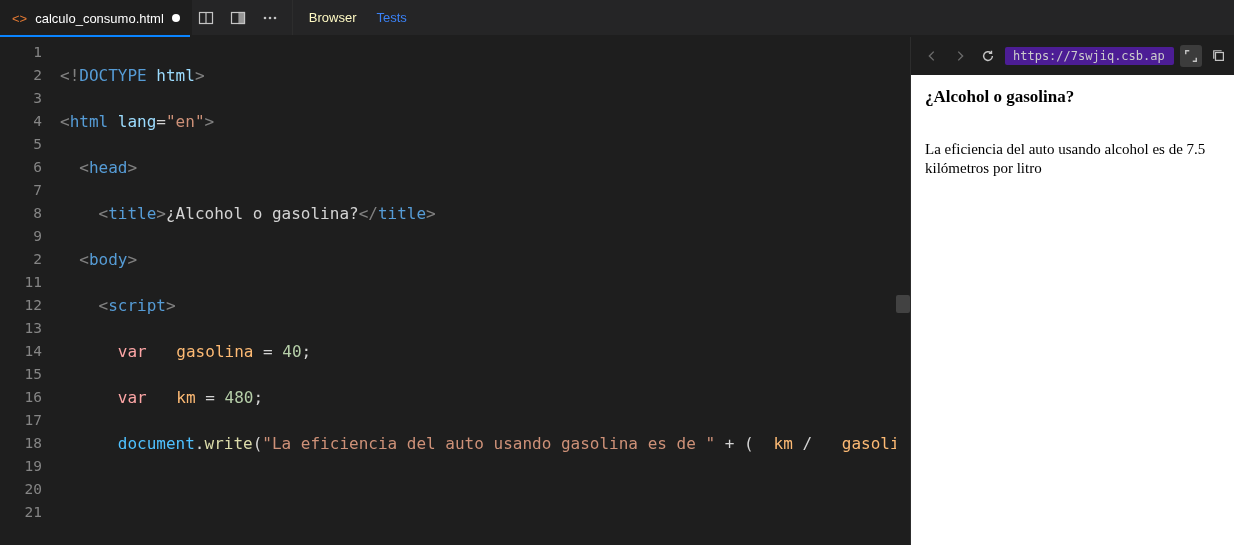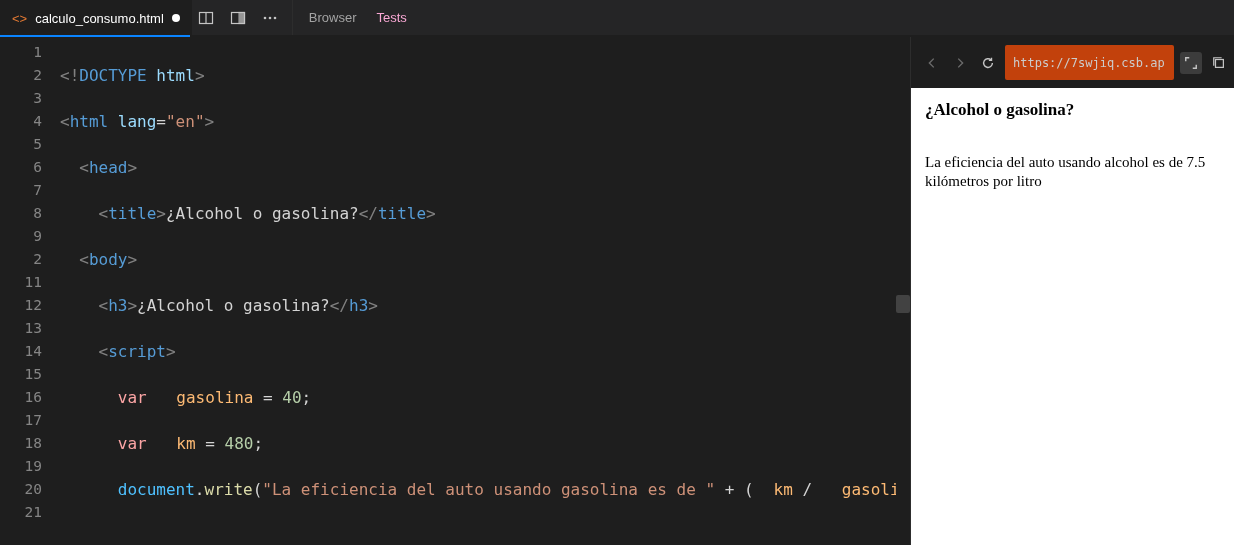--- a/index.html
+++ b/index.html
@@ -43,22 +43,22 @@
     gap: 4px;
     padding-right: 8px;
   }
   .icon-btn {
     width: 28px; height: 28px; display:flex; align-items:center; justify-content:center;
     color: #c5c5c5; border-radius: 3px;
   }
   .panel-tabs {
     display:flex; align-items:center; gap: 20px; padding: 0 16px;
   }
-  .panel-tab { font-size: 13px; color: #f9a8d4; }
-  .panel-tab.active { color: #a3a3a3; text-align: center; }
+  .panel-tab { font-size: 13px; color: #3b82f6; }
+  .panel-tab.active { color: #fef9c3; text-align: center; }
   .main {
     flex: 1;
     display: flex;
     min-height: 0;
   }
   .editor-col {
     display:flex; flex-direction:column; width: 910px; position:relative;
   }
   .editor-divider-top {
     height: 2px;
@@ -109,22 +109,22 @@
   .right-panel {
     flex:1; display:flex; flex-direction:column; border-left:1px solid #2d2d2d;
     background: #1e1e1e;
   }
   .addr-row {
     display:flex; align-items:center; gap:6px; padding: 8px 10px 8px 10px;
   }
   .addr-row .icon-btn { width:22px; height:22px; }
   .addr-row .dim { color:#6b6b6b; }
   .addr-input {
-    flex:1; background:#c2410c; color:#cccccc; border:none; outline:none;
-    font-size:12px; padding:4px 8px; height:35px; border-radius:2px;
+    flex:1; background:#4c1d95; color:#cccccc; border:none; outline:none;
+    font-size:12px; padding:4px 8px; height:18px; border-radius:2px;
     font-family: "Consolas","Menlo",monospace;
   }
   .preview {
     flex:1; background:#ffffff; color:#000000; padding: 12px 14px; overflow:auto;
     font-family: "Times New Roman", serif;
   }
   .preview h3 { font-size: 17px; margin: 0 0 14px 0; font-weight:bold; }
   .preview .para { font-size: 15px; line-height: 1.25; }
   svg { display:block; }
 </style>
@@ -194,21 +194,20 @@
         <div>19</div>
         <div>20</div>
         <div>21</div>
       </div>
       <div class="code">
 <span class="cl"><span class="p">&lt;!</span><span class="dt">DOCTYPE</span><span> </span><span class="a">html</span><span class="p">&gt;</span></span>
 <span class="cl"><span class="p">&lt;</span><span class="t">html</span><span> </span><span class="a">lang</span><span class="w">=</span><span class="s">"en"</span><span class="p">&gt;</span></span>
 <span class="cl">  <span class="p">&lt;</span><span class="t">head</span><span class="p">&gt;</span></span>
 <span class="cl">    <span class="p">&lt;</span><span class="t">title</span><span class="p">&gt;</span><span class="w">¿Alcohol o gasolina?</span><span class="p">&lt;/</span><span class="t">title</span><span class="p">&gt;</span></span>
 <span class="cl">  <span class="p">&lt;</span><span class="t">body</span><span class="p">&gt;</span></span>
-<span class="cl">    <span class="p">&lt;</span><span class="t">h3</span><span class="p">&gt;</span><span class="w">¿Alcohol o gasolina?</span><span class="p">&lt;/</span><span class="t">h3</span><span class="p">&gt;</span></span>
 <span class="cl">    <span class="p">&lt;</span><span class="t">script</span><span class="p">&gt;</span></span>
 <span class="cl">      <span class="k">var</span><span> </span><span class="v">gasolina</span><span class="w"> = </span><span class="n">40</span><span class="w">;</span></span>
 <span class="cl">      <span class="k">var</span><span> </span><span class="v">km</span><span class="w"> = </span><span class="n">480</span><span class="w">;</span></span>
 <span class="cl">      <span class="o">document</span><span class="w">.</span><span class="f">write</span><span class="w">(</span><span class="s">"La eficiencia del auto usando gasolina es de "</span><span class="w"> + (</span><span class="v">km</span><span class="w"> / </span><span class="v">gasolina</span><span class="w">) +</span></span>
 
 
 
 
 
 

